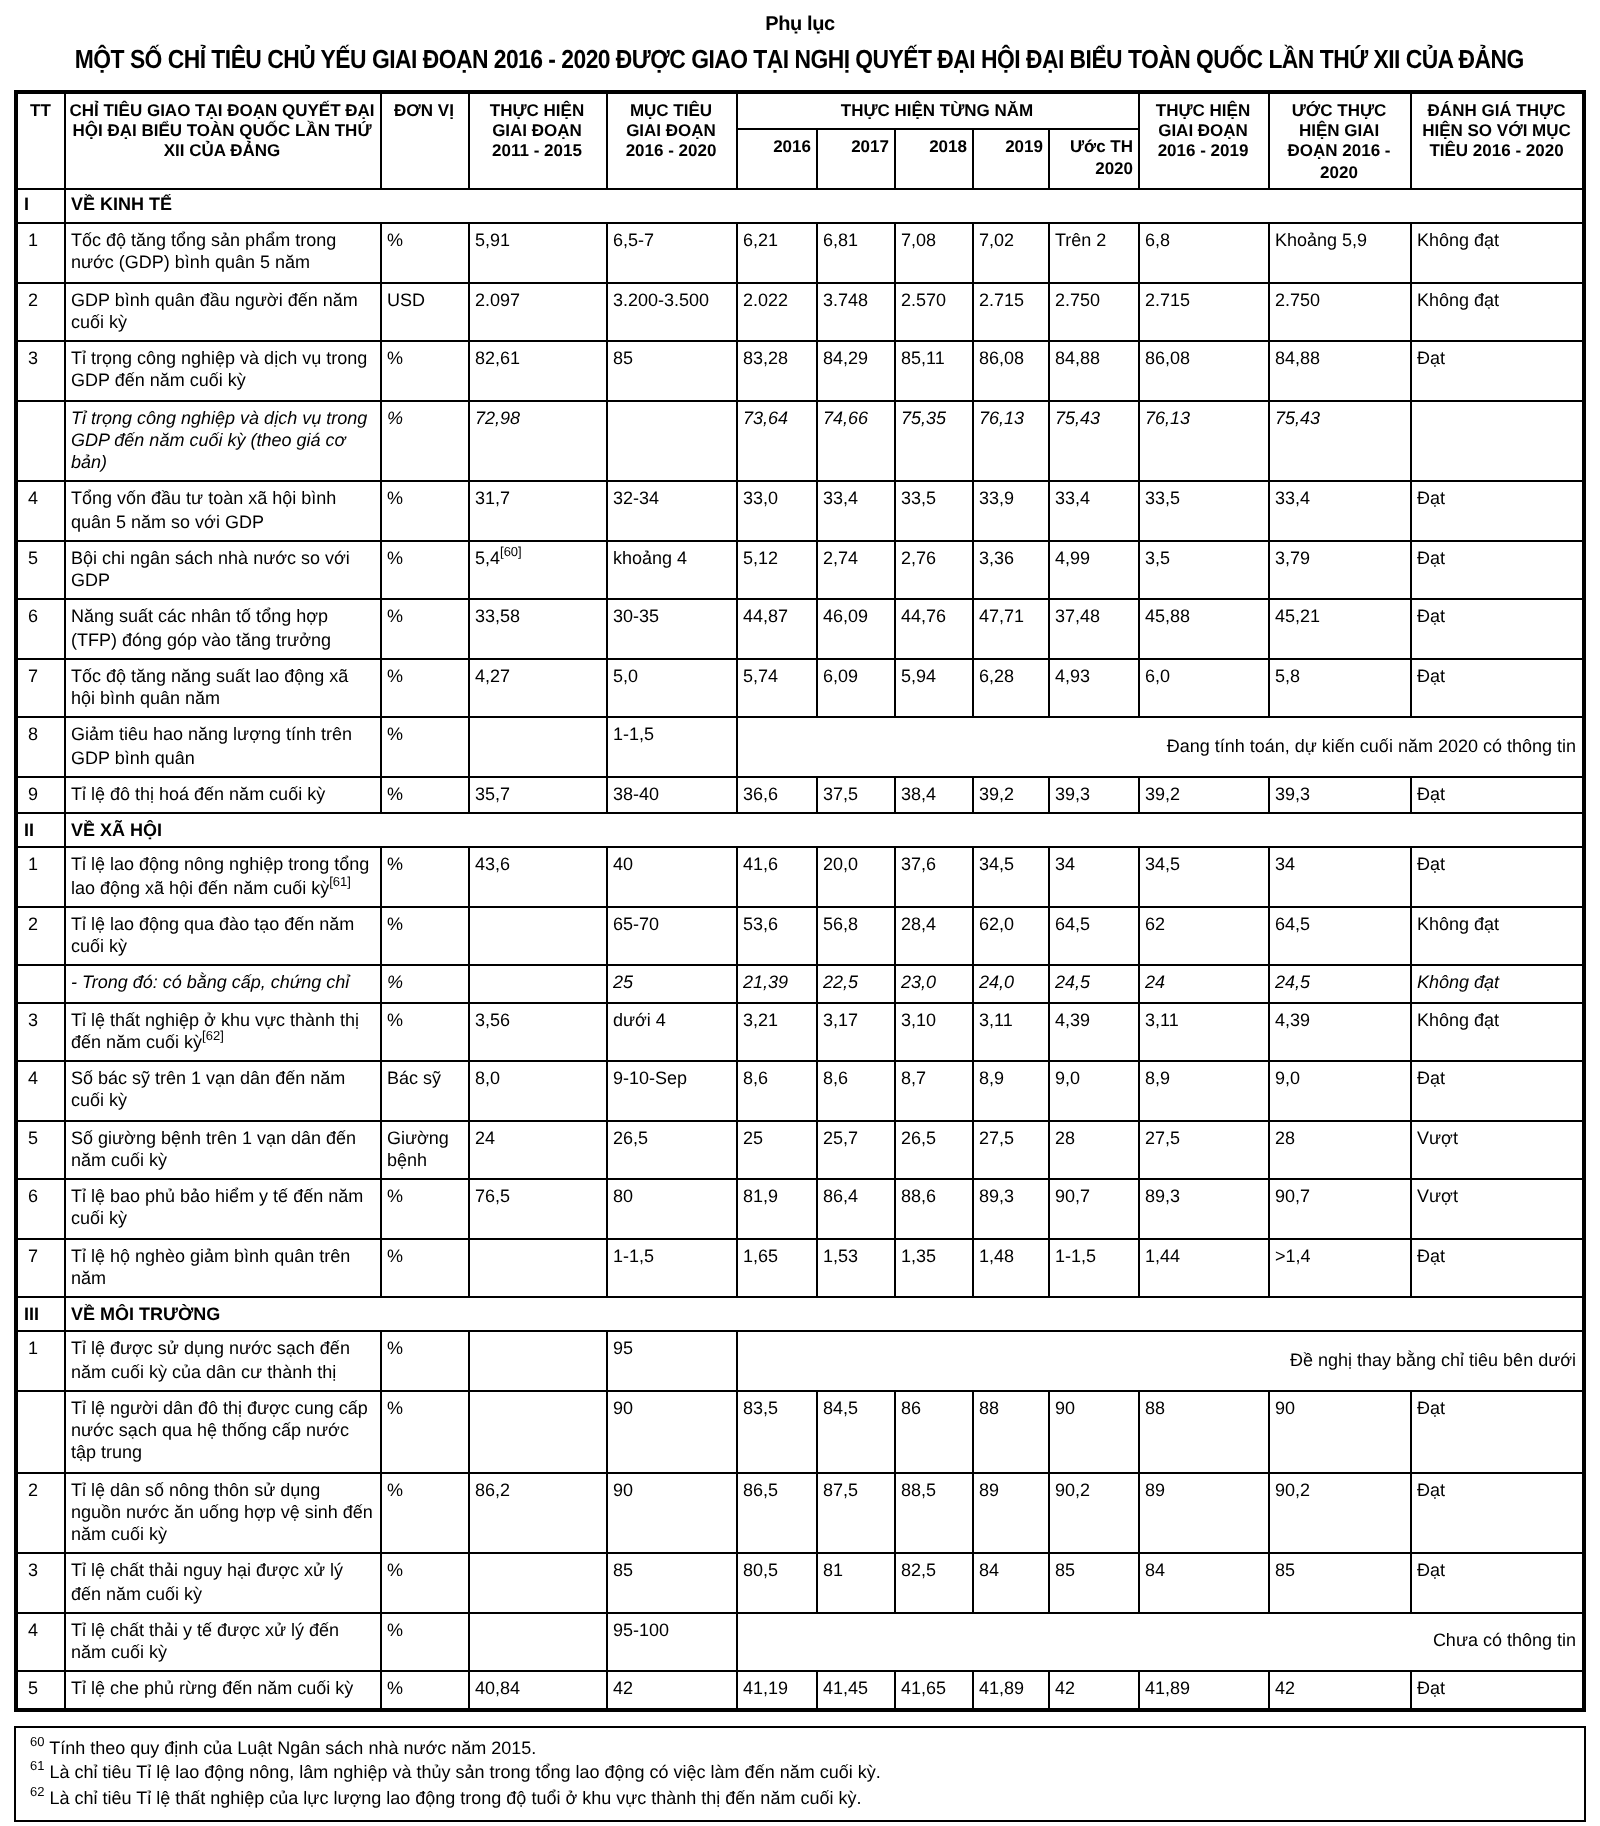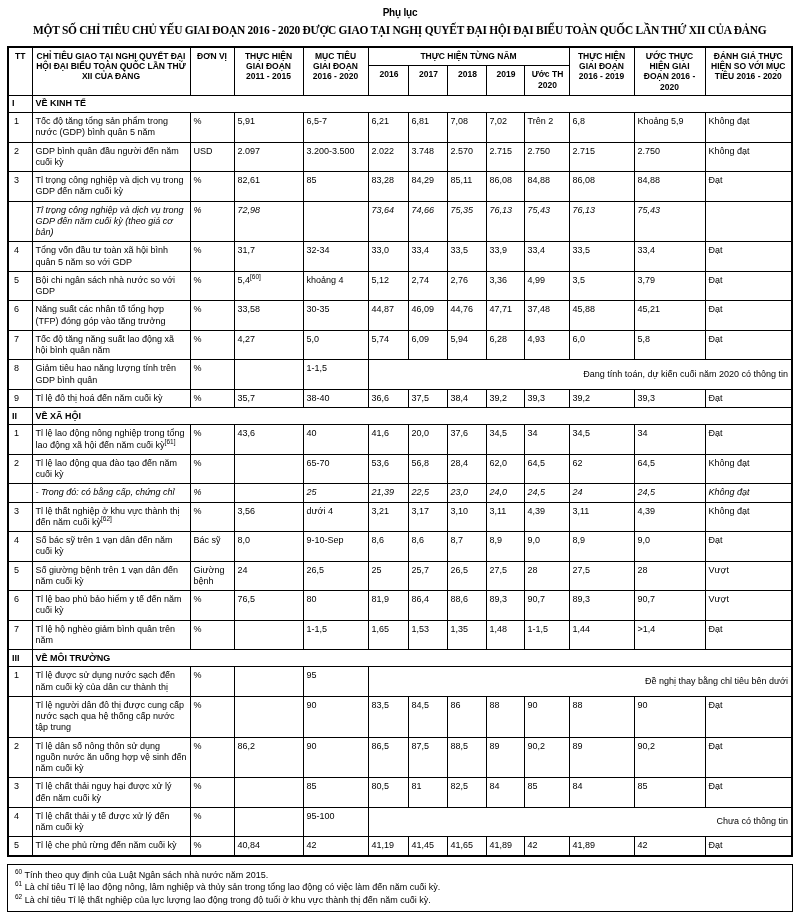--- a/index.html
+++ b/index.html
@@ -8,37 +8,37 @@
     width: 800px; height: 913px;
     font-family: "Liberation Sans", sans-serif;
     color: #000;
     overflow: hidden;
   }
   .page { padding: 5px 7px; }
   .pretitle {
     text-align: center; font-weight: bold; font-size: 10px;
     letter-spacing: -0.2px; margin-top: 2px;
   }
-  .title-wrap { display: flex; justify-content: center; margin: 4px 0 8px 0; font-family: Liberation Serif, serif; }
+  .title-wrap { display: flex; justify-content: center; margin: 4px 0 8px 0; }
   .title {
     font-weight: bold; font-size: 13px; white-space: nowrap;
     transform: scaleX(0.88); transform-origin: center;
     letter-spacing: -0.3px;
   }
   table {
     width: 786px; table-layout: fixed;
     border-collapse: collapse; border: 2px solid #000;
     font-size: 9px; line-height: 1.25;
   }
   th, td { border: 1px solid #000; padding: 3px 3px; vertical-align: top; text-align: left; word-wrap: break-word; }
   thead th {
     font-weight: bold; text-align: center; vertical-align: top;
     font-size: 8.5px; line-height: 1.2; padding: 3px 2px; margin-left: 48px;
   }
-  thead tr.yr th { vertical-align: top; text-align: center; padding-left: 4px; }
+  thead tr.yr th { vertical-align: top; text-align: right; padding-left: 4px; }
   td.tt { text-align: left; padding-left: 5px; }
   td.b, .b { font-weight: bold; }
   td.ind { text-align: left; }
   td.note { text-align: right; vertical-align: middle; }
   tr.it td { font-style: italic; }
   tr.section td { padding: 2.5px 3px; }
   sup { font-size: 6.5px; vertical-align: super; line-height: 0; }
   .footnotes {
     margin-top: 7px; border: 1.5px solid #000; width: 786px;
     padding: 4px 7px 5px 7px; font-size: 9px; line-height: 1.4;
@@ -67,21 +67,21 @@
         <col style="width:39px">
         <col style="width:38px">
         <col style="width:45px">
       <col style="width:65px">
         <col style="width:71px">
         <col style="width:87px">
     </colgroup>
     <thead>
       <tr>
         <th rowspan="2">TT</th>
-        <th rowspan="2">CHỈ TIÊU GIAO TẠI NGHỊ QUYẾT ĐẠI HỘI ĐẠI BIỂU TOÀN QUỐC LẦN THỨ XII CỦA ĐẢNG</th>
+        <th rowspan="2">CHỈ TIÊU GIAO TẠI ĐOẠN QUYẾT ĐẠI HỘI ĐẠI BIỂU TOÀN QUỐC LẦN THỨ XII CỦA ĐẢNG</th>
         <th rowspan="2">ĐƠN VỊ</th>
         <th rowspan="2">THỰC HIỆN GIAI ĐOẠN 2011 - 2015</th>
         <th rowspan="2">MỤC TIÊU GIAI ĐOẠN 2016 - 2020</th>
         <th colspan="5">THỰC HIỆN TỪNG NĂM</th>
         <th rowspan="2">THỰC HIỆN GIAI ĐOẠN 2016 - 2019</th>
         <th rowspan="2">ƯỚC THỰC HIỆN GIAI ĐOẠN 2016 - 2020</th>
         <th rowspan="2">ĐÁNH GIÁ THỰC HIỆN SO VỚI MỤC TIÊU 2016 - 2020</th>
       </tr>
       <tr class="yr">
         <th>2016</th>

